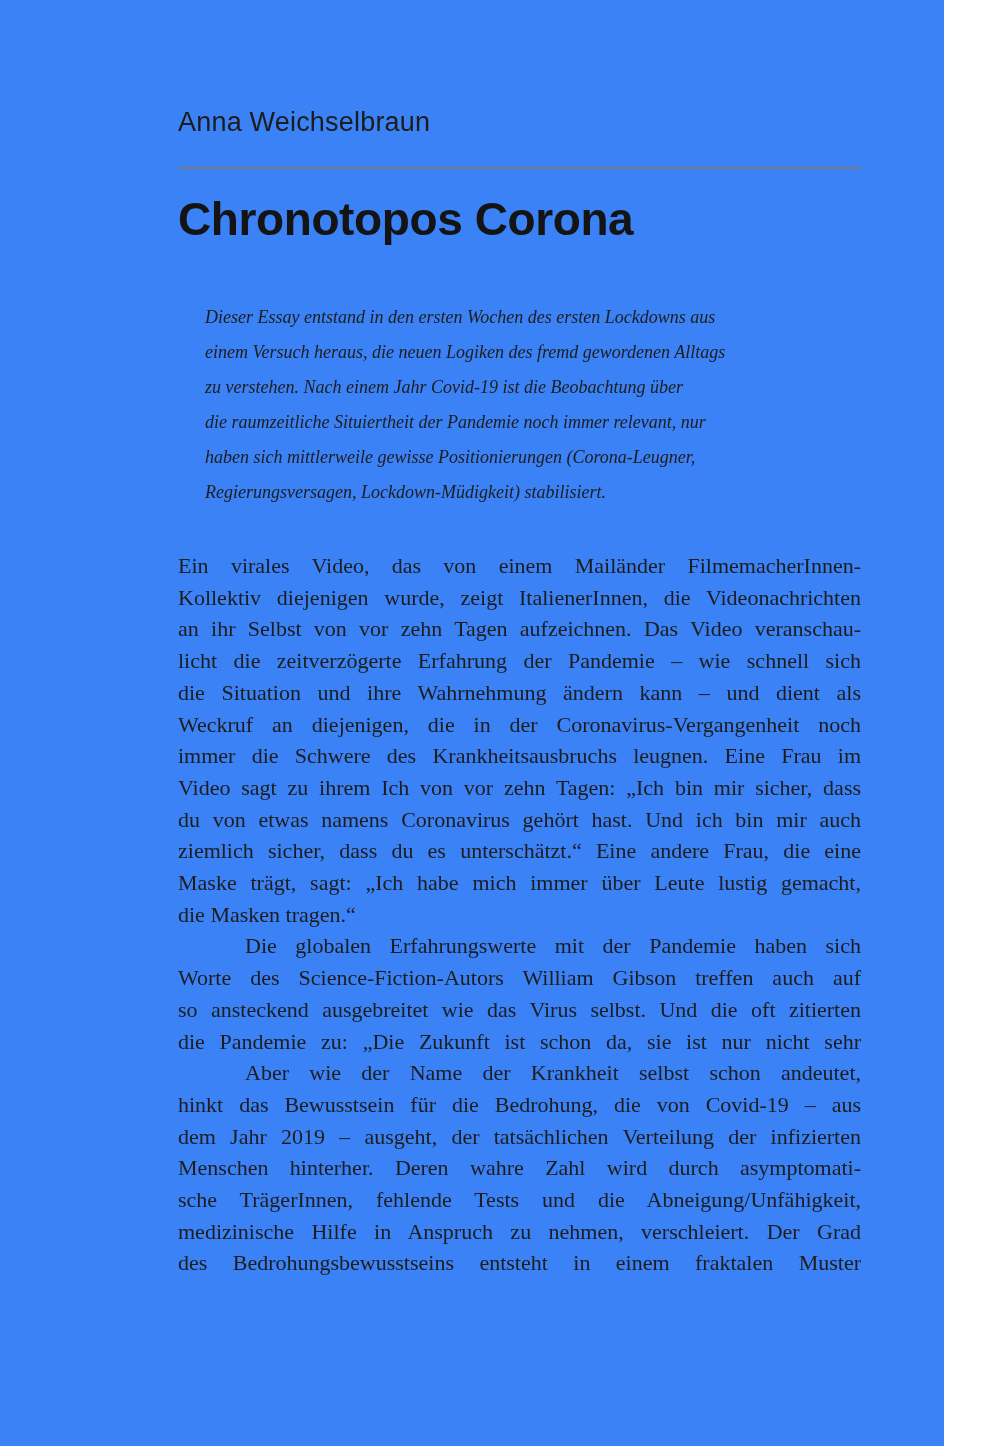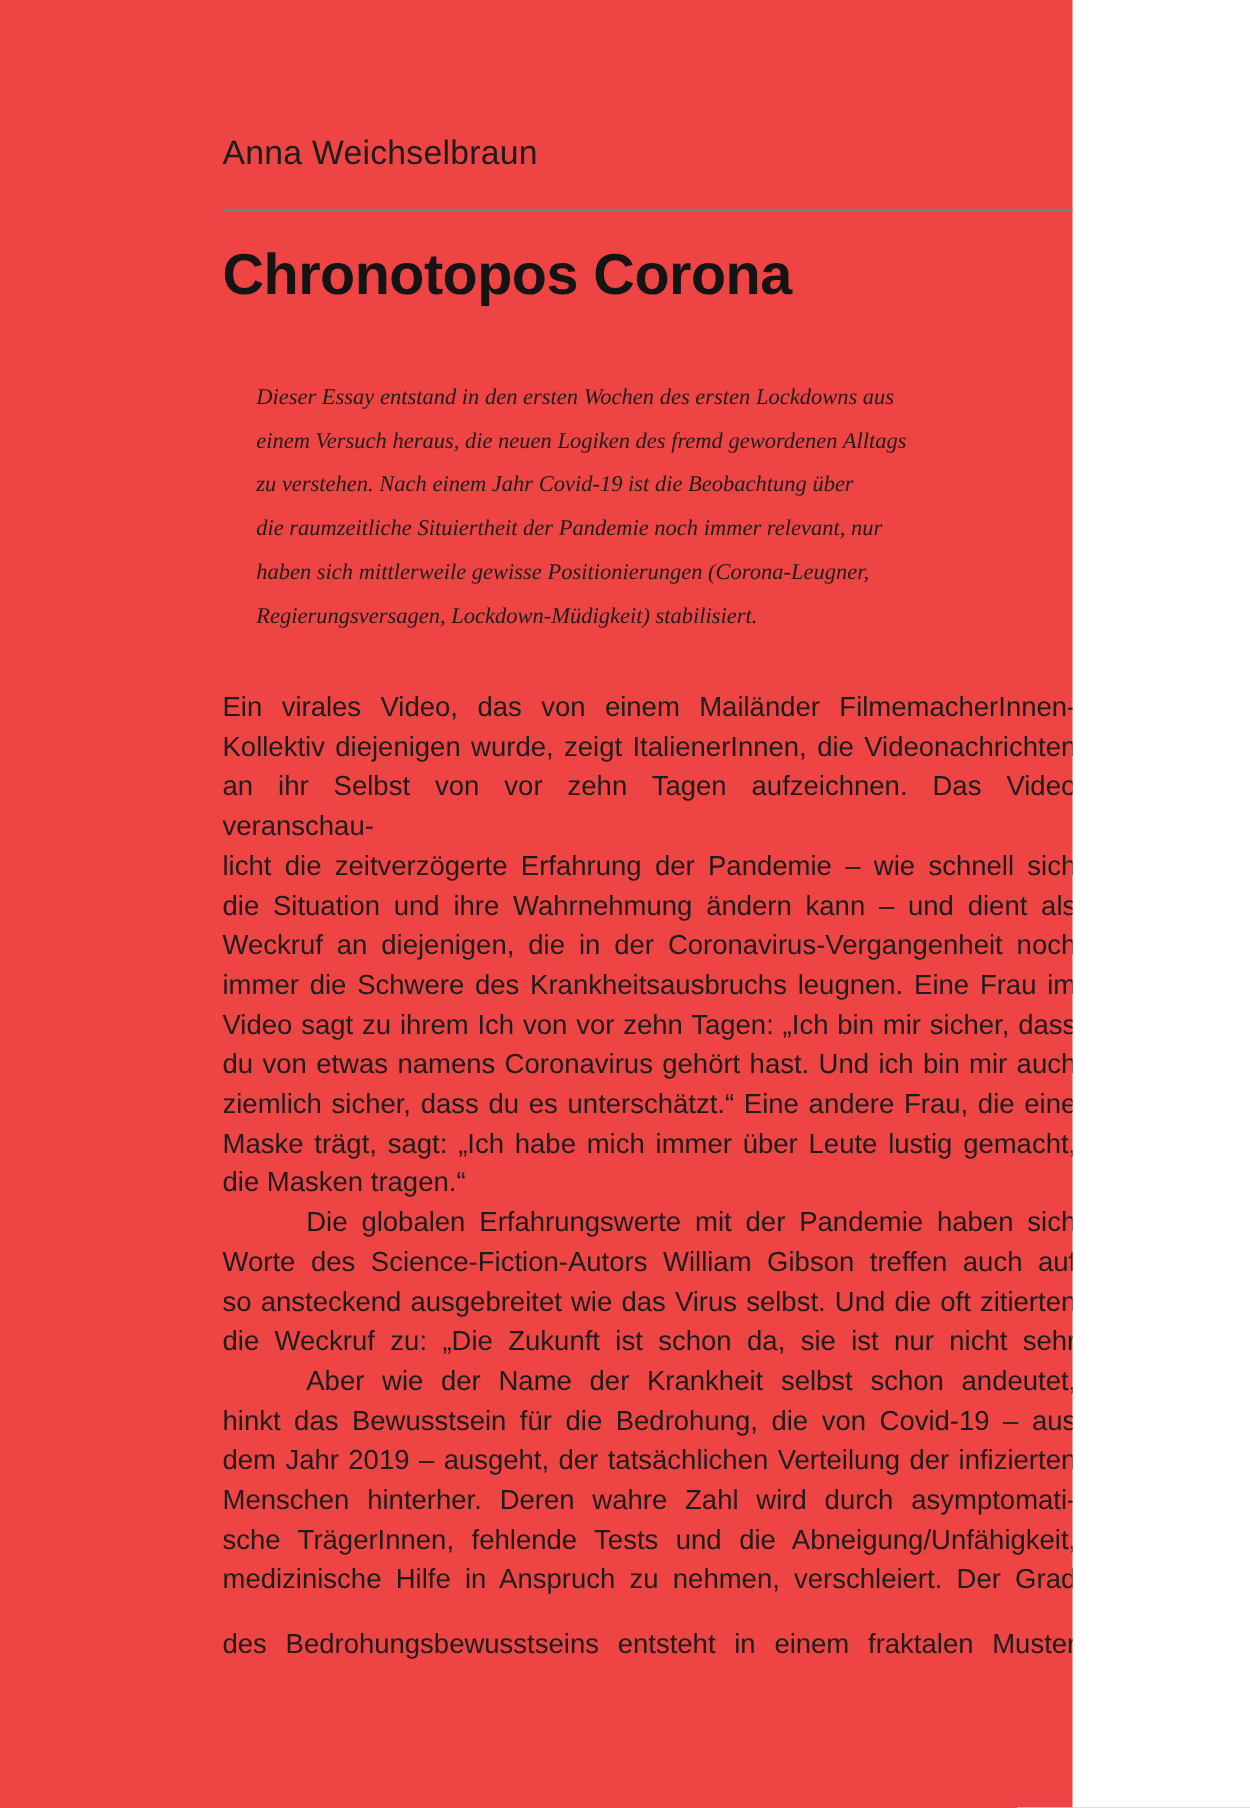--- a/index.html
+++ b/index.html
@@ -1,20 +1,20 @@
 <!DOCTYPE html>
 <html lang="de"><head>
 <meta charset="utf-8">
 <style>
   html, body { margin: 0; padding: 0; background: #ffffff; }
   .page {
     position: relative;
-    width: 858px;
+    width: 944px;
     height: 1446px;
-    background: #ef4444;
+    background: #3b82f6;
     overflow: hidden;
     font-family: "Liberation Serif", serif;
   }
   .content {
     position: absolute;
     left: 178px;
     width: 683px;
     top: 0;
   }
   .author {
@@ -61,31 +61,31 @@
     line-height: 35px;
     color: #1d1d1d;
     margin-left: 27px;
   }
   .intro .tline { white-space: nowrap; }
   .bodytext {
     position: absolute;
     top: 550px;
     left: 0;
     width: 100%;
-    font-family: Liberation Sans, sans-serif;
+    font-family: Liberation Serif, serif;
     font-size: 22px;
     line-height: 31.7px;
     color: #1d1d1d;
   }
   .para .tline {
     text-align: justify;
     text-align-last: justify;
   }
   .para .tline.final { text-align-last: left; }
-  .para.justify-last .tline.final { text-align-last: justify; margin-top: 20px; }
+  .para.justify-last .tline.final { text-align-last: justify; }
   .para.indent-first .tline:first-child { text-indent: 67px; }
 </style>
 </head>
 <body>
 
 <div class="page">
   <div class="content">
 
     <div class="author">Anna Weichselbraun</div>
 
@@ -114,21 +114,21 @@
           <div class="tline">Video sagt zu ihrem Ich von vor zehn Tagen: „Ich bin mir sicher, dass</div>
           <div class="tline">du von etwas namens Coronavirus gehört hast. Und ich bin mir auch</div>
           <div class="tline">ziemlich sicher, dass du es unterschätzt.“ Eine andere Frau, die eine</div>
           <div class="tline">Maske trägt, sagt: „Ich habe mich immer über Leute lustig gemacht,</div>
           <div class="tline final">die Masken tragen.“</div>
         </div>
       <div class="para indent-first">
           <div class="tline">Die globalen Erfahrungswerte mit der Pandemie haben sich</div>
           <div class="tline">Worte des Science-Fiction-Autors William Gibson treffen auch auf</div>
           <div class="tline">so ansteckend ausgebreitet wie das Virus selbst. Und die oft zitierten</div>
-          <div class="tline">die Weckruf zu: „Die Zukunft ist schon da, sie ist nur nicht sehr</div>
+          <div class="tline">die Pandemie zu: „Die Zukunft ist schon da, sie ist nur nicht sehr</div>
         </div>
       <div class="para indent-first justify-last">
           <div class="tline">Aber wie der Name der Krankheit selbst schon andeutet,</div>
           <div class="tline">hinkt das Bewusstsein für die Bedrohung, die von Covid-19 – aus</div>
           <div class="tline">dem Jahr 2019 – ausgeht, der tatsächlichen Verteilung der infizierten</div>
           <div class="tline">Menschen hinterher. Deren wahre Zahl wird durch asymptomati-</div>
           <div class="tline">sche TrägerInnen, fehlende Tests und die Abneigung/Unfähigkeit,</div>
           <div class="tline">medizinische Hilfe in Anspruch zu nehmen, verschleiert. Der Grad</div>
           <div class="tline final">des Bedrohungsbewusstseins entsteht in einem fraktalen Muster</div>
         </div>

